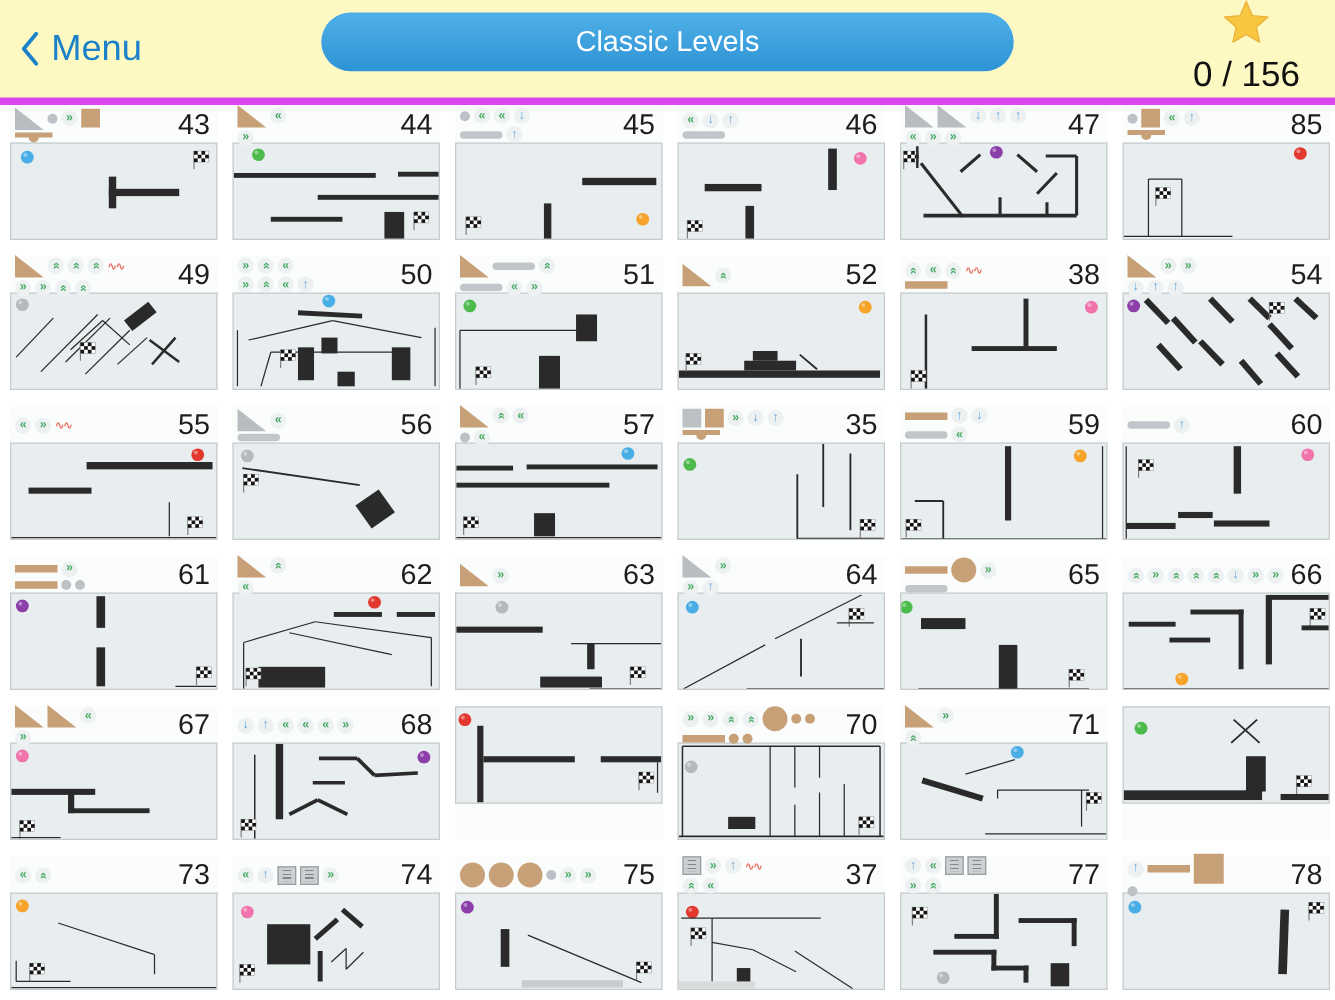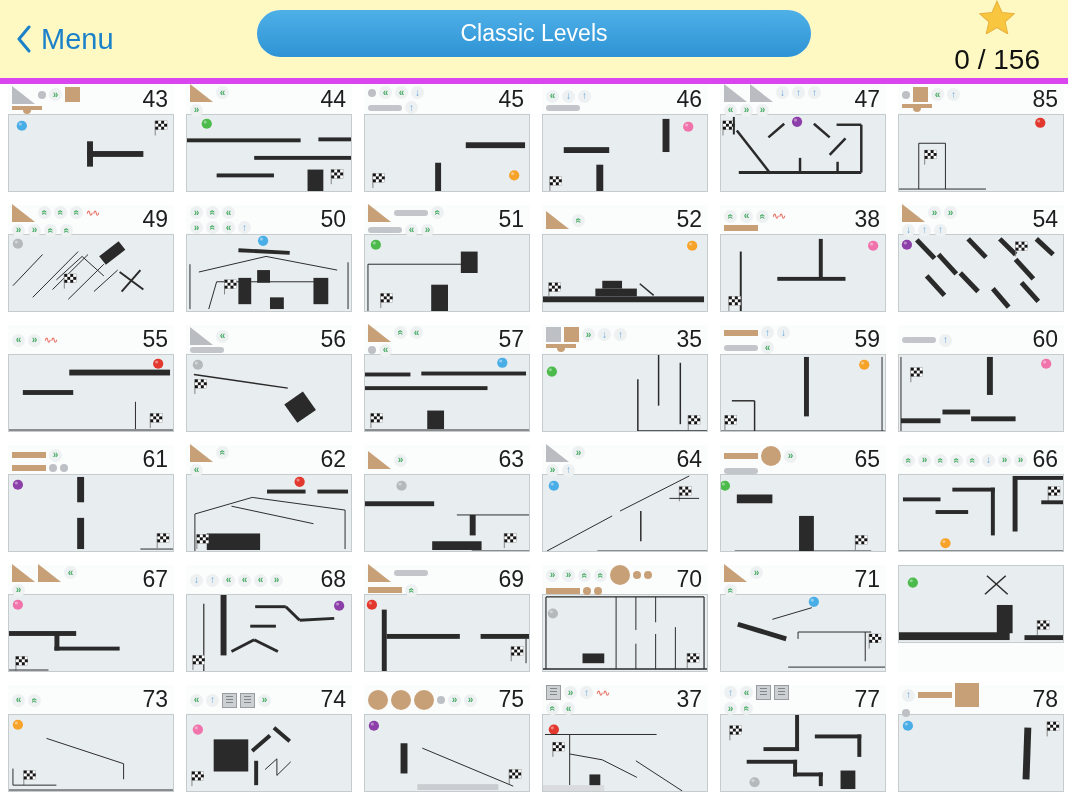--- a/index.html
+++ b/index.html
@@ -968,33 +968,20 @@
           </g>
           <line x1="69" y1="12" x2="100" y2="12" stroke="#2a2a2a" stroke-width="3"></line>
           <line x1="100" y1="12" x2="114" y2="26" stroke="#2a2a2a" stroke-width="3"></line>
           <line x1="114" y1="26" x2="149" y2="24" stroke="#2a2a2a" stroke-width="3"></line>
           <line x1="64" y1="32" x2="90" y2="32" stroke="#2a2a2a" stroke-width="3"></line>
           <line x1="45" y1="58" x2="68" y2="46" stroke="#2a2a2a" stroke-width="3"></line>
           <line x1="68" y1="46" x2="92" y2="58" stroke="#2a2a2a" stroke-width="3"></line>
         </svg>
       </div>
       <div class="cell">
-        <div class="cell-head">
-          <div class="icon-rows">
-            <div class="icon-row">
-              <span class="ic tri-tan"></span>
-              <span class="ic bar-gray"></span>
-            </div>
-            <div class="icon-row">
-              <span class="ic bar-tan"></span>
-              <span class="ic arrow-up">«</span>
-            </div>
-          </div>
-          <div class="cell-num">69</div>
-        </div>
         <svg viewBox="0 0 166 78" preserveAspectRatio="none" class="play">
           <circle cx="7" cy="10" r="5.2" fill="#e2382e"></circle>
           <circle cx="5.4" cy="8.2" r="1.6" fill="#ffffff" opacity="0.4"></circle>
           <rect x="17" y="15" width="5" height="63" fill="#2a2a2a"></rect>
           <rect x="22" y="40" width="74" height="5" fill="#2a2a2a"></rect>
           <rect x="117" y="40" width="49" height="5" fill="#2a2a2a"></rect>
           <g>
             <line x1="148" y1="53" x2="148" y2="68" stroke="#777" stroke-width="0.9"></line>
             <rect x="148" y="53" width="12" height="9" fill="#ffffff" stroke="#888" stroke-width="0.4"></rect>
             <rect x="148" y="53" width="3" height="3" fill="#151515"></rect>

